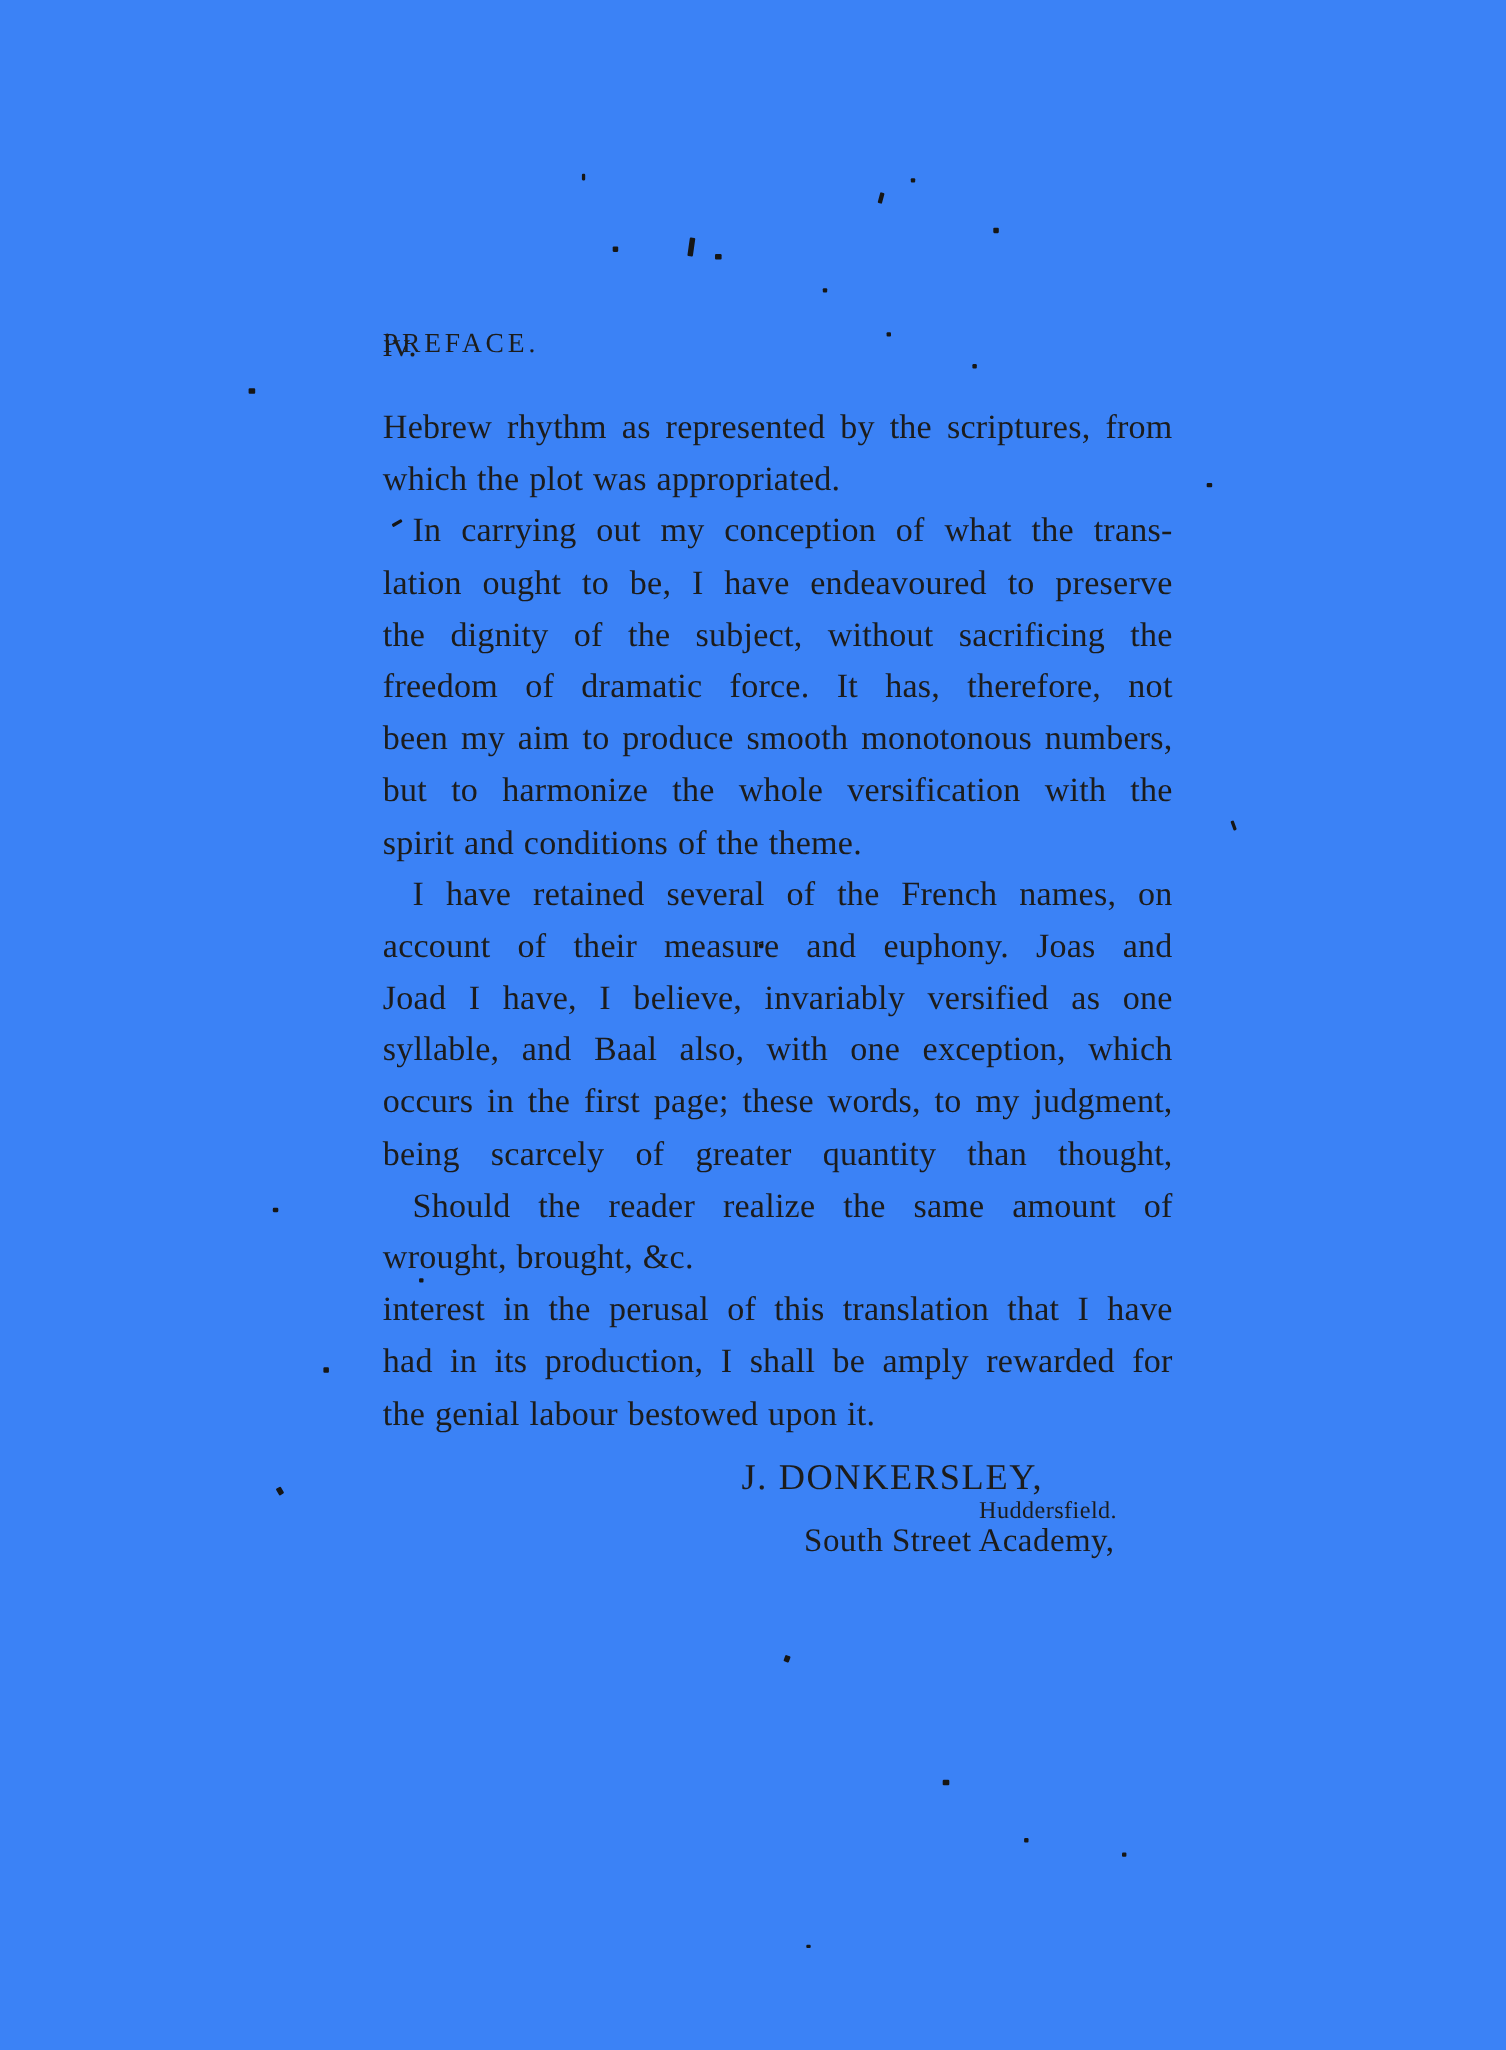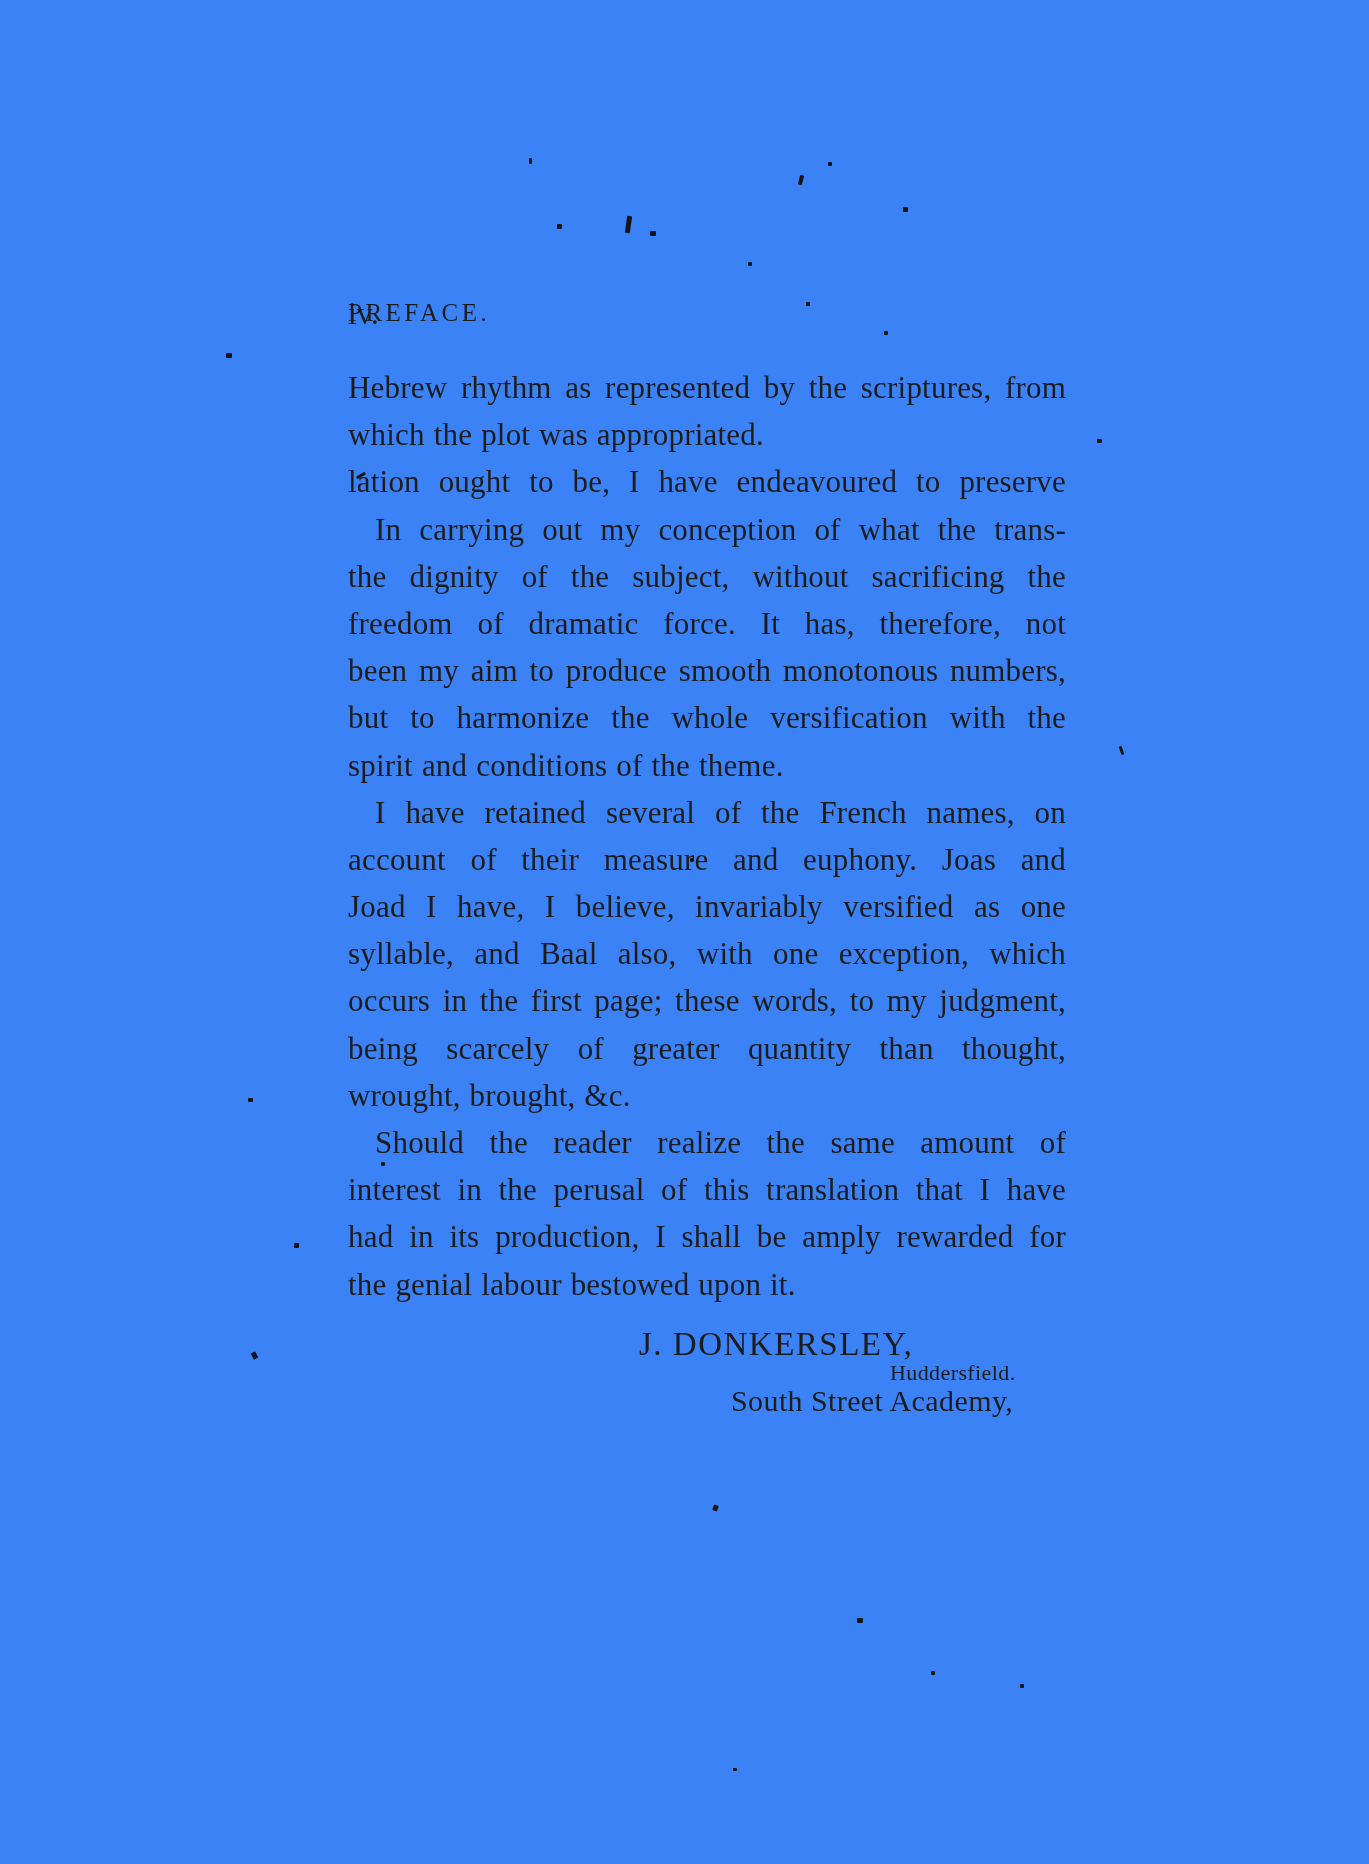--- a/index.html
+++ b/index.html
@@ -57,21 +57,21 @@
     padding-left: 27px;
   }
   .line.just.indent {
     width: 691px;
   }
   .sig-line {
     position: absolute;
     white-space: nowrap;
   }
   .sig-name {
-    left: 639px;
+    left: 674px;
     top: 1326px;
     font-size: 33px;
     letter-spacing: 1.5px;
   }
   .sig-addr1 {
     left: 731px;
     top: 1384px;
     font-size: 30px;
     letter-spacing: 0.4px;
   }
@@ -93,35 +93,35 @@
 <div class="page">
 
   <div class="header-row">
     <span class="page-number">iv.</span>
     <span class="page-title">PREFACE.</span>
   </div>
 
   <div class="body-block" id="body-lines">
       <div class="line just">Hebrew rhythm as represented by the scriptures, from</div>
       <div class="line endline">which the plot was appropriated.</div>
+      <div class="line just indent">In carrying out my conception of what the trans-</div>
       <div class="line just">lation ought to be, I have endeavoured to preserve</div>
-      <div class="line just indent">In carrying out my conception of what the trans-</div>
       <div class="line just">the dignity of the subject, without sacrificing the</div>
       <div class="line just">freedom of dramatic force.  It has, therefore, not</div>
       <div class="line just">been my aim to produce smooth monotonous numbers,</div>
       <div class="line just">but to harmonize the whole versification with the</div>
       <div class="line endline">spirit and conditions of the theme.</div>
       <div class="line just indent">I have retained several of the French names, on</div>
       <div class="line just">account of their measure and euphony.  Joas and</div>
       <div class="line just">Joad I have, I believe, invariably versified as one</div>
       <div class="line just">syllable, and Baal also, with one exception, which</div>
       <div class="line just">occurs in the first page; these words, to my judgment,</div>
       <div class="line just">being scarcely of greater quantity than thought,</div>
+      <div class="line just indent">Should the reader realize the same amount of</div>
       <div class="line endline">wrought, brought, &amp;c.</div>
-      <div class="line just indent">Should the reader realize the same amount of</div>
       <div class="line just">interest in the perusal of this translation that I have</div>
       <div class="line just">had in its production, I shall be amply rewarded for</div>
       <div class="line endline">the genial labour bestowed upon it.</div>
     </div>
 
   <div class="sig-line sig-name">J. DONKERSLEY,</div>
   <div class="sig-line sig-addr1">South Street Academy,</div>
   <div class="sig-line sig-addr2">Huddersfield.</div>
 
   <div id="specks">

